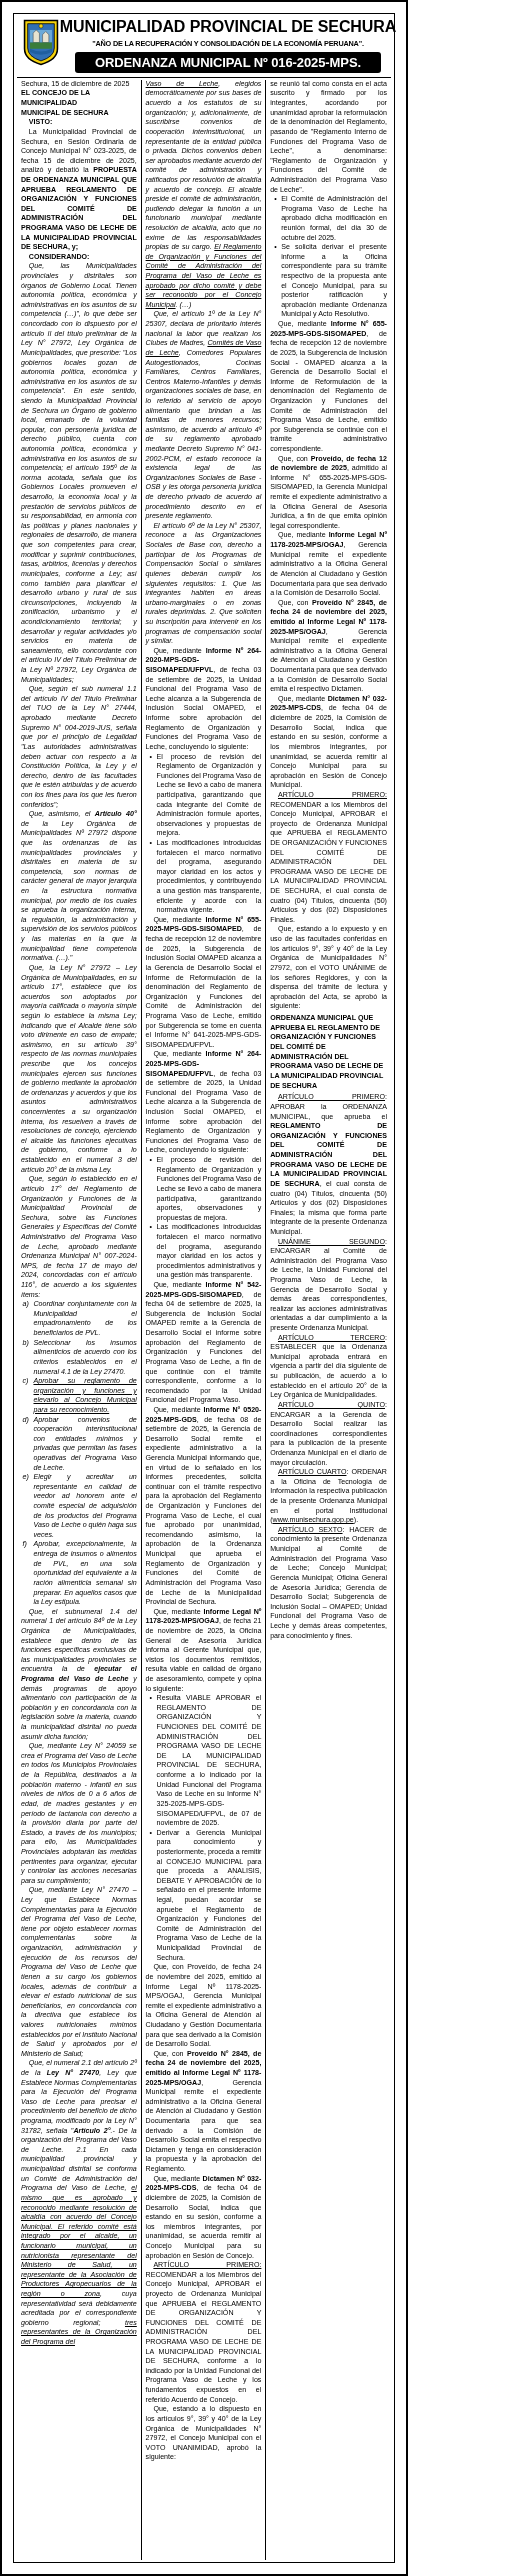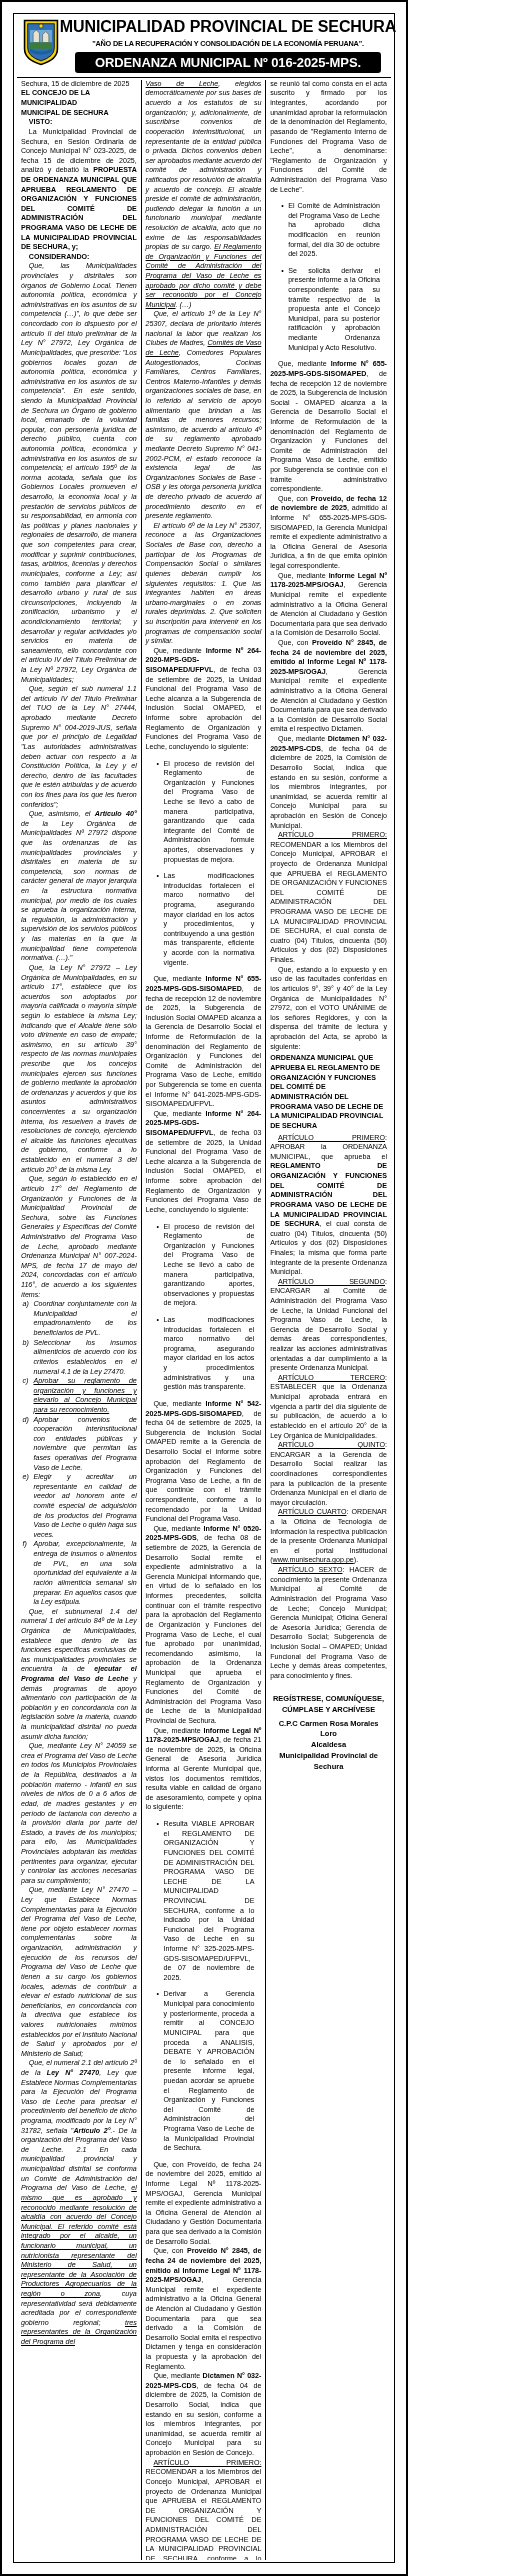--- a/index.html
+++ b/index.html
@@ -132,21 +132,21 @@
     font-style: italic;
   }
   .bullets {
     margin: 0;
     padding: 0 0 0 11px;
     list-style: none;
   }
   .bullets li {
     position: relative;
     text-align: justify;
-    margin: 7px;
+    margin: 0;
   }
   .bullets li::before {
     content: "\2022";
     position: absolute;
     left: -7px;
   }
 
   .sig {
     margin-top: 12.5px;
     text-align: center;
@@ -198,21 +198,21 @@
       <p class="b">CONSIDERANDO:</p>
       <p class="ital">Que, las Municipalidades provinciales y distritales son órganos de Gobierno Local. Tienen autonomía política, económica y administrativas en los asuntos de su competencia (…)", lo que debe ser concordado con lo dispuesto por el artículo II del título preliminar de la Ley N° 27972, Ley Orgánica de Municipalidades, que prescribe: "Los gobiernos locales gozan de autonomía política, económica y administrativa en los asuntos de su competencia". En este sentido, siendo la Municipalidad Provincial de Sechura un Órgano de gobierno local, emanado de la voluntad popular, con personería jurídica de derecho público, cuenta con autonomía política, económica y administrativa en los asuntos de su competencia; el artículo 195º de la norma acotada, señala que los Gobiernos Locales promueven el desarrollo, la economía local y la prestación de servicios públicos de su responsabilidad, en armonía con las políticas y planes nacionales y regionales de desarrollo, de manera que son competentes para crear, modificar y suprimir contribuciones, tasas, arbitrios, licencias y derechos municipales, conforme a Ley; así como también para planificar el desarrollo urbano y rural de sus circunscripciones, incluyendo la zonificación, urbanismo y el acondicionamiento territorial; y desarrollar y regular actividades y/o servicios en materia de saneamiento, ello concordante con el artículo IV del Título Preliminar de la Ley Nº 27972, Ley Orgánica de Municipalidades;</p>
       <p class="ital">Que, según el sub numeral 1.1 del artículo IV del Titulo Preliminar del TUO de la Ley N° 27444, aprobado mediante Decreto Supremo N° 004-2019-JUS, señala que por el principio de Legalidad "Las autoridades administrativas deben actuar con respecto a la Constitución Política, la Ley y el derecho, dentro de las facultades que le estén atribuidas y de acuerdo con los fines para los que les fueron conferidos";</p>
       <p class="ital"><span>Que, asimismo, el </span><span class="b">Artículo 40°</span><span> de la Ley Orgánica de Municipalidades Nº 27972 dispone que las ordenanzas de las municipalidades provinciales y distritales en materia de su competencia, son normas de carácter general de mayor jerarquía en la estructura normativa municipal, por medio de los cuales se aprueba la organización interna, la regulación, la administración y supervisión de los servicios públicos y las materias en la que la municipalidad tiene competencia normativa. (…)."</span></p>
       <p class="ital">Que, la Ley N° 27972 – Ley Orgánica de Municipalidades, en su artículo 17°, establece que los acuerdos son adoptados por mayoría calificada o mayoría simple según lo establece la misma Ley; indicando que el Alcalde tiene sólo voto dirimente en caso de empate; asimismo, en su artículo 39° respecto de las normas municipales prescribe que los concejos municipales ejercen sus funciones de gobierno mediante la aprobación de ordenanzas y acuerdos y que los asuntos administrativos concernientes a su organización interna, los resuelven a través de resoluciones de concejo, ejerciendo el alcalde las funciones ejecutivas de gobierno, conforme a lo establecido en el numeral 3 del artículo 20° de la misma Ley.</p>
       <p class="ital">Que, según lo establecido en el artículo 17° del Reglamento de Organización y Funciones de la Municipalidad Provincial de Sechura, sobre las Funciones Generales y Específicas del Comité Administrativo del Programa Vaso de Leche, aprobado mediante Ordenanza Municipal N° 007-2024-MPS, de fecha 17 de mayo del 2024, concordadas con el artículo 116°, de acuerdo a los siguientes ítems:</p>
       <ul class="lettered">
         <li><span class="mk">a)</span><span>Coordinar conjuntamente con la Municipalidad el empadronamiento de los beneficiarios de PVL.</span></li>
         <li><span class="mk">b)</span><span>Seleccionar los insumos alimenticios de acuerdo con los criterios establecidos en el numeral 4.1 de la Ley 27470.</span></li>
         <li><span class="mk">c)</span><span class="bu">Aprobar su reglamento de organización y funciones y elevarlo al Concejo Municipal para su reconocimiento.</span></li>
-        <li><span class="mk">d)</span><span>Aprobar convenios de cooperación interinstitucional con entidades públicas y noviembre que permitan las fases operativas del Programa Vaso de Leche.</span></li>
+        <li><span class="mk">d)</span><span>Aprobar convenios de cooperación interinstitucional con entidades mínimos y privadas que permitan las fases operativas del Programa Vaso de Leche.</span></li>
         <li><span class="mk">e)</span><span>Elegir y acreditar un representante en calidad de veedor ad honorem ante el comité especial de adquisición de los productos del Programa Vaso de Leche o quién haga sus veces.</span></li>
         <li><span class="mk">f)</span><span>Aprobar, excepcionalmente, la entrega de insumos o alimentos de PVL, en una sola oportunidad del equivalente a la ración alimenticia semanal sin preparar. En aquellos casos que la Ley estipula.</span></li>
       </ul>
       <p class="ital"><span>Que, el subnumeral 1.4 del numeral 1 del artículo 84º de la Ley Orgánica de Municipalidades, establece que dentro de las funciones específicas exclusivas de las municipalidades provinciales se encuentra la de </span><span class="b">ejecutar el Programa del Vaso de Leche</span><span> y demás programas de apoyo alimentario con participación de la población y en concordancia con la legislación sobre la materia, cuando la municipalidad distrital no pueda asumir dicha función;</span></p>
       <p class="ital">Que, mediante Ley N° 24059 se crea el Programa del Vaso de Leche en todos los Municipios Provinciales de la República, destinados a la población materno - infantil en sus niveles de niños de 0 a 6 años de edad, de madres gestantes y en período de lactancia con derecho a la provisión diaria por parte del Estado, a través de los municipios; para ello, las Municipalidades Provinciales adoptarán las medidas pertinentes para organizar, ejecutar y controlar las acciones necesarias para su cumplimiento;</p>
       <p class="ital">Que, mediante Ley N° 27470 – Ley que Establece Normas Complementarias para la Ejecución del Programa del Vaso de Leche, tiene por objeto establecer normas complementarias sobre la organización, administración y ejecución de los recursos del Programa del Vaso de Leche que tienen a su cargo los gobiernos locales, además de contribuir a elevar el estado nutricional de sus beneficiarios, en concordancia con la directiva que establece los valores nutricionales mínimos establecidos por el Instituto Nacional de Salud y aprobados por el Ministerio de Salud;</p>
       <p class="ital"><span>Que, el numeral 2.1 del artículo 2º de la </span><span class="b">Ley N° 27470</span><span>, Ley que Establece Normas Complementarias para la Ejecución del Programa Vaso de Leche para precisar el procedimiento del beneficio de dicho programa, modificado por la Ley N° 31782, señala "</span><span class="b">Artículo 2°</span><span>.- De la organización del Programa del Vaso de Leche. 2.1 En cada municipalidad provincial y municipalidad distrital se conforma un Comité de Administración del Programa del Vaso de Leche, </span><span class="bu">el mismo que es aprobado y reconocido mediante resolución de alcaldía con acuerdo del Concejo Municipal. El referido comité está integrado por el alcalde, un funcionario municipal, un nutricionista representante del Ministerio de Salud, un representante de la Asociación de Productores Agropecuarios de la región o zona</span><span>, cuya representatividad será debidamente acreditada por el correspondiente gobierno regional; </span><span class="bu">tres representantes de la Organización del Programa del</span></p>
     </div>
 
     <div class="col c2">
@@ -252,30 +252,23 @@
       </ul>
       <p><span>Que, mediante </span><span class="b">Informe N° 655-2025-MPS-GDS-SISOMAPED</span><span>, de fecha de recepción 12 de noviembre de 2025, la Subgerencia de Inclusión Social - OMAPED alcanza a la Gerencia de Desarrollo Social el Informe de Reformulación de la denominación del Reglamento de Organización y Funciones del Comité de Administración del Programa Vaso de Leche, emitido por Subgerencia se continúe con el trámite administrativo correspondiente.</span></p>
       <p><span>Que, con </span><span class="b">Proveído, de fecha 12 de noviembre de 2025</span><span>, admitido al Informe N° 655-2025-MPS-GDS-SISOMAPED, la Gerencia Municipal remite el expediente administrativo a la Oficina General de Asesoría Jurídica, a fin de que emita opinión legal correspondiente.</span></p>
       <p><span>Que, mediante </span><span class="b">Informe Legal Nº 1178-2025-MPS/OGAJ</span><span>, Gerencia Municipal remite el expediente administrativo a la Oficina General de Atención al Ciudadano y Gestión Documentaria para que sea derivado a la Comisión de Desarrollo Social.</span></p>
       <p><span>Que, con </span><span class="b">Proveído N° 2845, de fecha 24 de noviembre del 2025, emitido al Informe Legal Nº 1178-2025-MPS/OGAJ</span><span>, Gerencia Municipal remite el expediente administrativo a la Oficina General de Atención al Ciudadano y Gestión Documentaria para que sea derivado a la Comisión de Desarrollo Social emita el respectivo Dictamen.</span></p>
       <p><span>Que, mediante </span><span class="b">Dictamen N° 032-2025-MPS-CDS</span><span>, de fecha 04 de diciembre de 2025, la Comisión de Desarrollo Social, indica que estando en su sesión, conforme a los miembros integrantes, por unanimidad, se acuerda remitir al Concejo Municipal para su aprobación en Sesión de Concejo Municipal.</span></p>
       <p><span class="bu">ARTÍCULO PRIMERO:</span><span> RECOMENDAR a los Miembros del Concejo Municipal, APROBAR el proyecto de Ordenanza Municipal que APRUEBA el REGLAMENTO DE ORGANIZACIÓN Y FUNCIONES DEL COMITÉ DE ADMINISTRACIÓN DEL PROGRAMA VASO DE LECHE DE LA MUNICIPALIDAD PROVINCIAL DE SECHURA, el cual consta de cuatro (04) Títulos, cincuenta (50) Artículos y dos (02) Disposiciones Finales.</span></p>
       <p>Que, estando a lo expuesto y en uso de las facultades conferidas en los artículos 9°, 39° y 40° de la Ley Orgánica de Municipalidades N° 27972, con el VOTO UNÁNIME de los señores Regidores, y con la dispensa del trámite de lectura y aprobación del Acta, se aprobó la siguiente:</p>
       <p class="center b" style="margin:2.3px 0;">ORDENANZA MUNICIPAL QUE APRUEBA EL REGLAMENTO DE ORGANIZACIÓN Y FUNCIONES DEL COMITÉ DE ADMINISTRACIÓN DEL PROGRAMA VASO DE LECHE DE LA MUNICIPALIDAD PROVINCIAL DE SECHURA</p>
       <p><span class="bu">ARTÍCULO PRIMERO</span><span>: APROBAR la ORDENANZA MUNICIPAL, que aprueba el </span><span class="b">REGLAMENTO DE ORGANIZACIÓN Y FUNCIONES DEL COMITÉ DE ADMINISTRACIÓN DEL PROGRAMA VASO DE LECHE DE LA MUNICIPALIDAD PROVINCIAL DE SECHURA</span><span>, el cual consta de cuatro (04) Títulos, cincuenta (50) Artículos y dos (02) Disposiciones Finales; la misma que forma parte integrante de la presente Ordenanza Municipal.</span></p>
-      <p><span class="bu">ARTÍCULO SEGUNDO</span><span>: ENCARGAR al Comité de Administración del Programa Vaso de Leche, la Unidad Funcional del Programa Vaso de Leche, la Gerencia de Desarrollo Social y demás áreas correspondientes, realizar las acciones administrativas orientadas a dar cumplimiento a la presente Ordenanza Municipal.</span></p>
+      <p><span class="bu">UNÁNIME SEGUNDO</span><span>: ENCARGAR al Comité de Administración del Programa Vaso de Leche, la Unidad Funcional del Programa Vaso de Leche, la Gerencia de Desarrollo Social y demás áreas correspondientes, realizar las acciones administrativas orientadas a dar cumplimiento a la presente Ordenanza Municipal.</span></p>
       <p><span class="bu">ARTÍCULO TERCERO</span><span>: ESTABLECER que la Ordenanza Municipal aprobada entrará en vigencia a partir del día siguiente de su publicación, de acuerdo a lo establecido en el artículo 20° de la Ley Orgánica de Municipalidades.</span></p>
       <p><span class="bu">ARTÍCULO QUINTO</span><span>: ENCARGAR a la Gerencia de Desarrollo Social realizar las coordinaciones correspondientes para la publicación de la presente Ordenanza Municipal en el diario de mayor circulación.</span></p>
       <p><span class="bu">ARTÍCULO CUARTO</span><span>: ORDENAR a la Oficina de Tecnología de Información la respectiva publicación de la presente Ordenanza Municipal en el portal Institucional (</span><span class="u">www.munisechura.gop.pe</span><span>).</span></p>
       <p><span class="bu">ARTÍCULO SEXTO</span><span>: HACER de conocimiento la presente Ordenanza Municipal al Comité de Administración del Programa Vaso de Leche; Concejo Municipal; Gerencia Municipal; Oficina General de Asesoría Jurídica; Gerencia de Desarrollo Social; Subgerencia de Inclusión Social – OMAPED; Unidad Funcional del Programa Vaso de Leche y demás áreas competentes, para conocimiento y fines.</span></p>
-      <div class="sig">
-        <div>REGÍSTRESE, COMUNÍQUESE,</div>
-        <div class="l2">CÚMPLASE Y ARCHÍVESE</div>
-        <div style="margin-top:3.1px;">C.P.C Carmen Rosa Morales Loro</div>
-        <div>Alcaldesa</div>
-        <div>Municipalidad Provincial de Sechura</div>
-      </div>
     </div>
 
   </div>
 </div>
 </div>
 
 
 </body></html>

